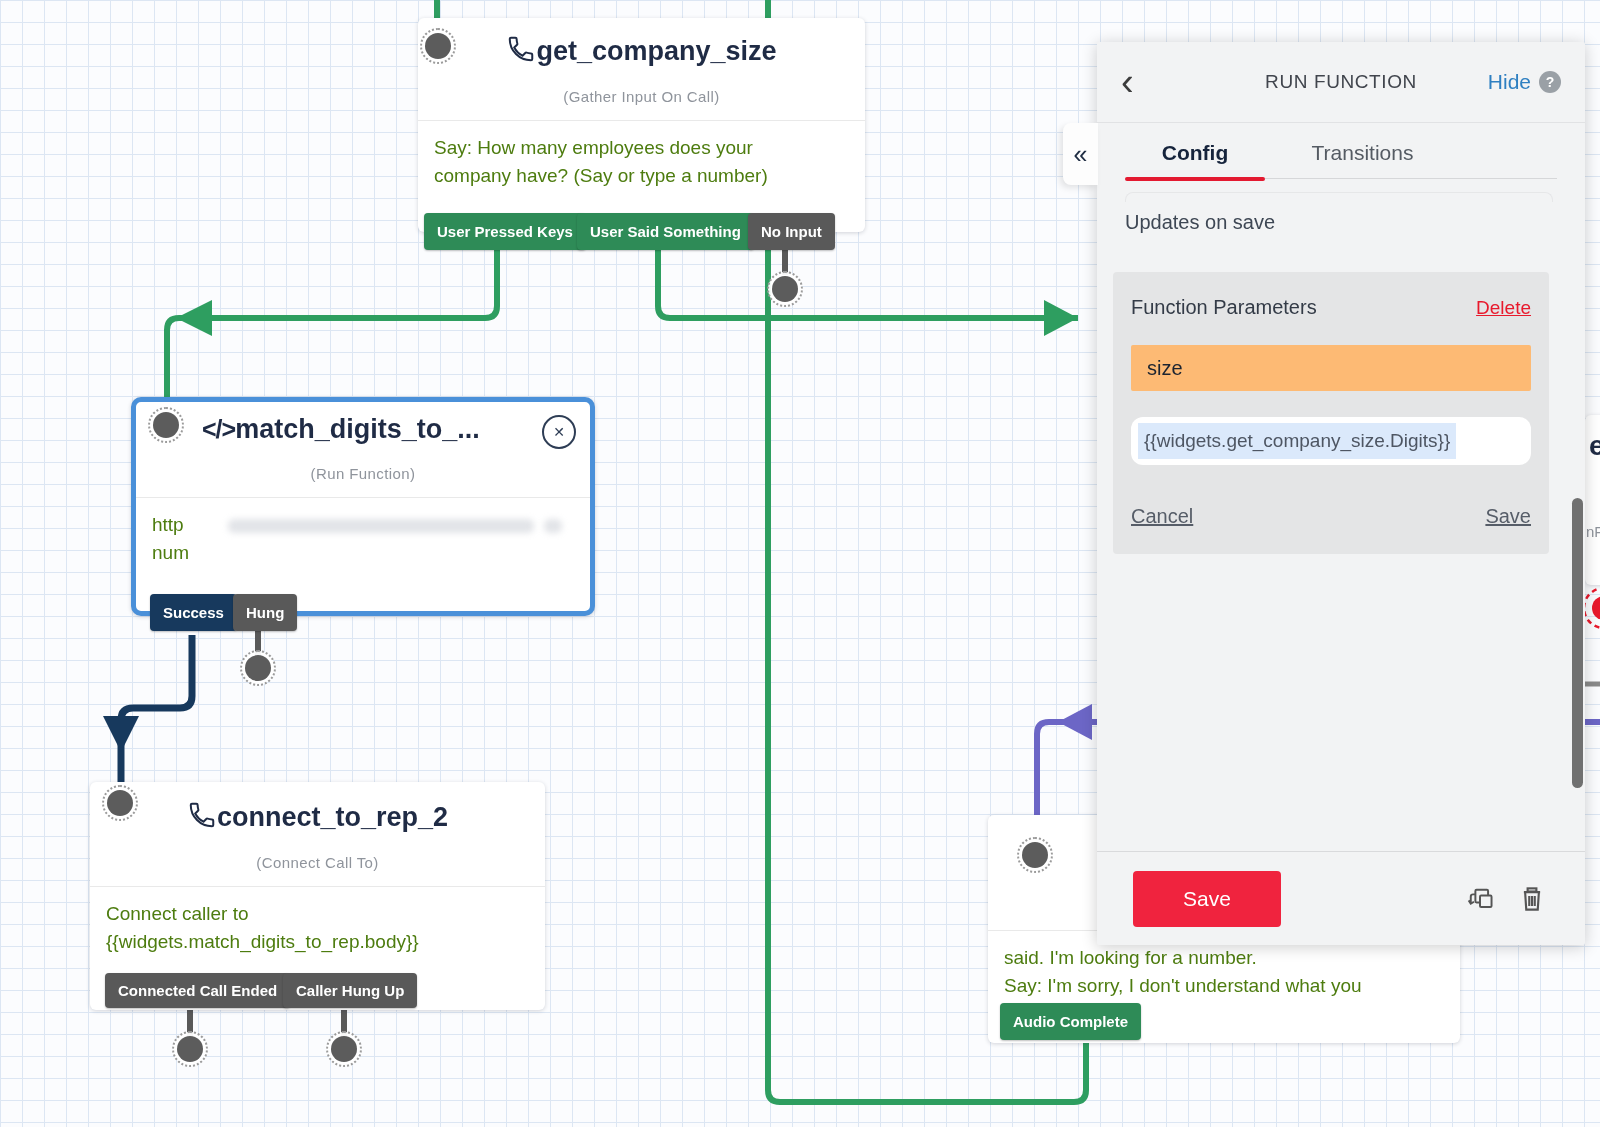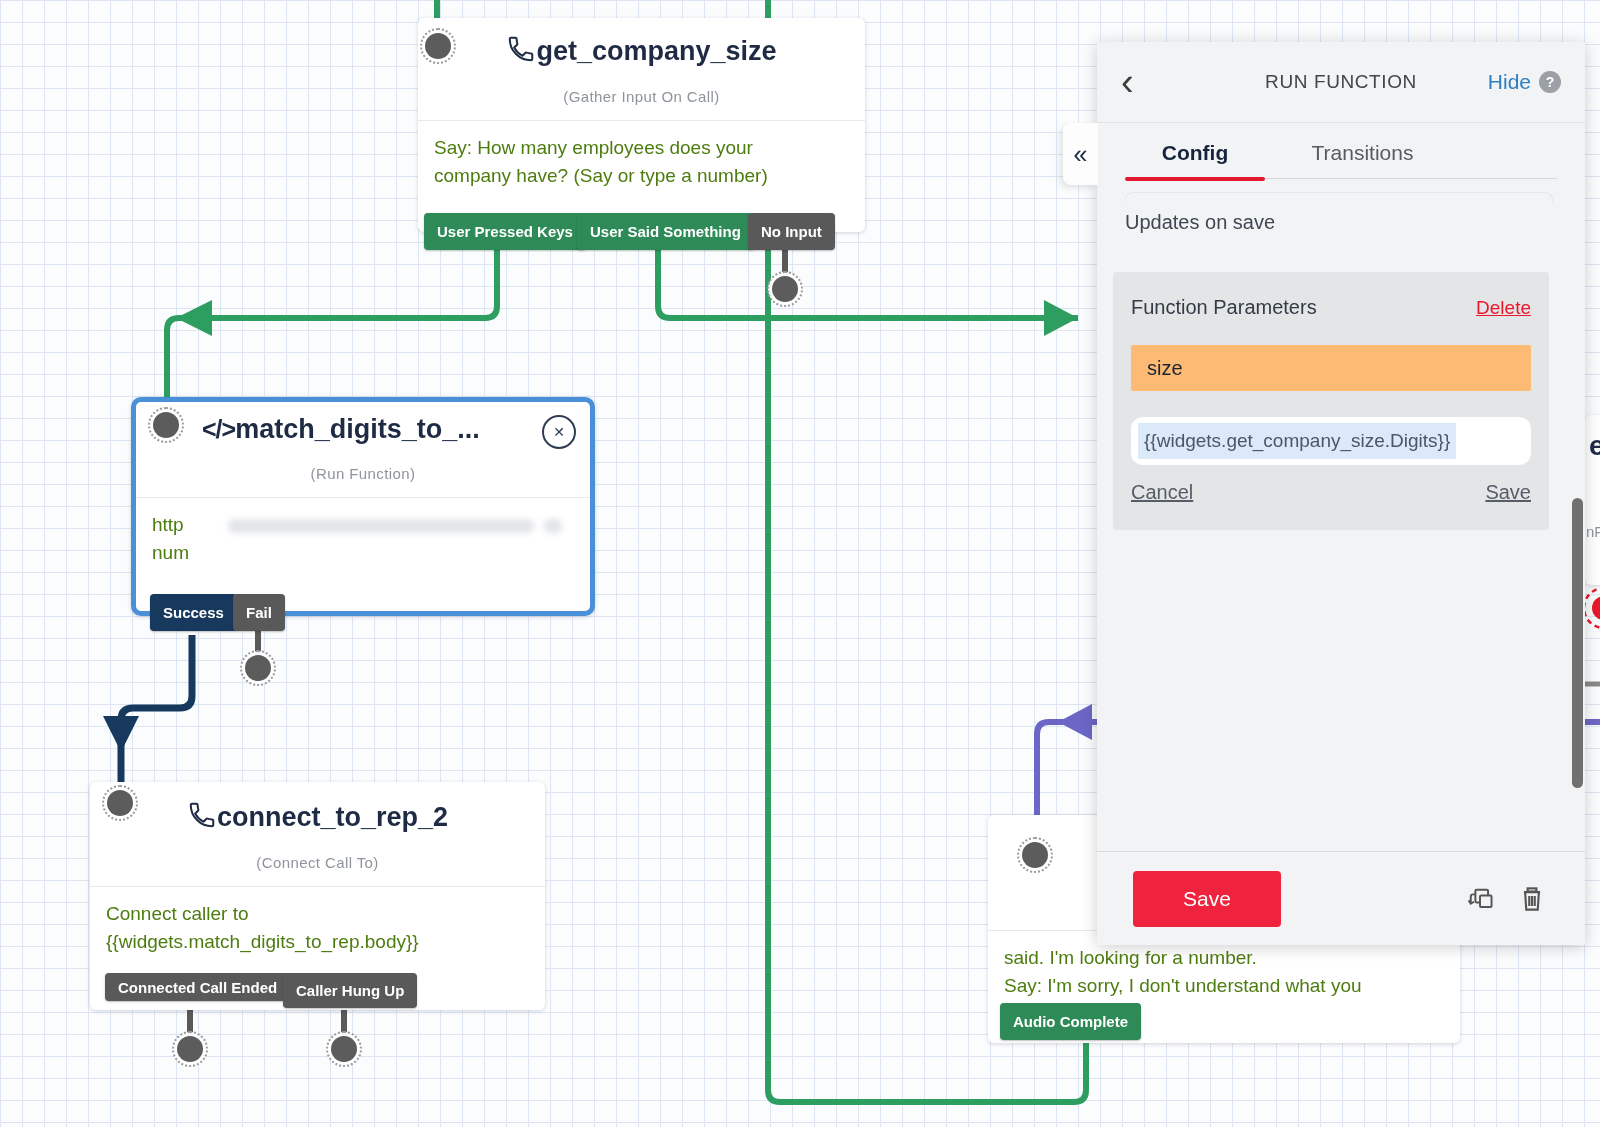--- a/index.html
+++ b/index.html
@@ -54,21 +54,21 @@
   .pnote{font-size:20px;color:#3e4754;margin:9px 0 0 12px;}
   .pcard{margin:38px 20px 0 0;background:#e4e5e6;border-radius:4px;padding:24px 18px 26px 18px;}
   .pcardrow{display:flex;justify-content:space-between;align-items:baseline;}
   .pcardhead{font-size:20px;color:#333b47;}
   .dellink{font-size:19px;color:#E8192C;text-decoration:underline;cursor:pointer;}
   .pinput{margin-top:26px;height:46px;background:#fdba74;border:none;border-radius:2px;width:100%;
     box-sizing:border-box;padding:0 16px;font-size:20px;color:#1c2430;font-family:"Liberation Sans",sans-serif;}
   .pinput2{margin-top:26px;background:#fff;border-radius:12px;padding:6px 7px;}
   .pinput2 span{display:inline-block;background:#dbe9fb;color:#4e5663;font-size:19px;
     line-height:36px;padding:0 6px;white-space:nowrap;}
-  .plinks{display:flex;justify-content:space-between;margin-top:16px;}
+  .plinks{display:flex;justify-content:space-between;margin-top:40px;}
   .plink{font-size:20px;color:#565d68;text-decoration:underline;cursor:pointer;}
   .pfoot{position:absolute;left:0;right:0;bottom:0;height:94px;border-top:1px solid #d9dadc;
     display:flex;align-items:center;padding:0 38px 0 36px;box-sizing:border-box;}
   .savebtn{width:148px;height:56px;background:#F0233E;border:none;border-radius:4px;color:#fff;
     font-size:21px;display:flex;align-items:center;justify-content:center;cursor:pointer;
     font-family:"Liberation Sans",sans-serif;}
   .fico{margin-left:22px;cursor:pointer;display:flex;}
   .fico:first-of-type{margin-left:auto;}
   .collapse{position:absolute;left:1063px;top:123px;width:35px;height:62px;background:#fdfdfd;
     border-radius:8px 0 0 8px;z-index:11;display:flex;align-items:center;justify-content:center;
@@ -149,41 +149,41 @@
     <div class="wdiv"></div>
     <div class="wbody" style="line-height:28px;">
       <div>http</div>
       <div>num</div>
     </div>
   </div>
   <div class="smudge" style="left:228px;top:519px;width:306px;height:14px;"></div>
   <div class="smudge" style="left:544px;top:519px;width:18px;height:14px;"></div>
   <div class="port" style="left:153px;top:412px;"></div>
   <button class="tbtn navy" style="left:150px;top:594px;height:37px;">Success</button>
-  <button class="tbtn gray" style="left:233px;top:594px;height:37px;">Fail</button>
+  <button class="tbtn gray" style="left:233px;top:594px;height:37px;">Hung</button>
   <div class="port" style="left:245px;top:655px;"></div>
 
   <div class="card" style="left:90px;top:782px;width:455px;height:228px;">
     <div class="whead" style="margin-top:18px;">
       <span>
         <svg width="30" height="30" viewBox="0 0 24 24" fill="none" stroke="#1F2B45" stroke-width="1.6">
           <path d="M6.62 10.79a15.05 15.05 0 0 0 6.59 6.59l2.2-2.2a1 1 0 0 1 1.02-.24c1.12.37 2.33.57 3.57.57a1 1 0 0 1 1 1V20a1 1 0 0 1-1 1C10.61 21 3 13.39 3 4a1 1 0 0 1 1-1h3.5a1 1 0 0 1 1 1c0 1.24.2 2.45.57 3.57a1 1 0 0 1-.24 1.02l-2.21 2.2z"></path>
         </svg>
       </span>
       <span class="wtitle">connect_to_rep_2</span>
     </div>
     <div class="wsub">(Connect Call To)</div>
     <div class="wdiv"></div>
     <div class="wbody">
       <div>Connect caller to</div>
       <div>{{widgets.match_digits_to_rep.body}}</div>
     </div>
   </div>
   <div class="port" style="left:107px;top:790px;"></div>
-  <button class="tbtn gray" style="left:105px;top:973px;height:28px;">Connected Call Ended</button>
+  <button class="tbtn gray" style="left:105px;top:973px;height:35px;">Connected Call Ended</button>
   <button class="tbtn gray" style="left:283px;top:973px;height:35px;">Caller Hung Up</button>
   <div class="port" style="left:177px;top:1036px;"></div>
   <div class="port" style="left:331px;top:1036px;"></div>
 
   <div class="card" style="left:988px;top:815px;width:472px;height:228px;">
     <div class="wdiv" style="margin-top:115px;"></div>
     <div class="wbody">
       <div>said. I'm looking for a number.</div>
       <div>Say: I'm sorry, I don't understand what you</div>
     </div>

